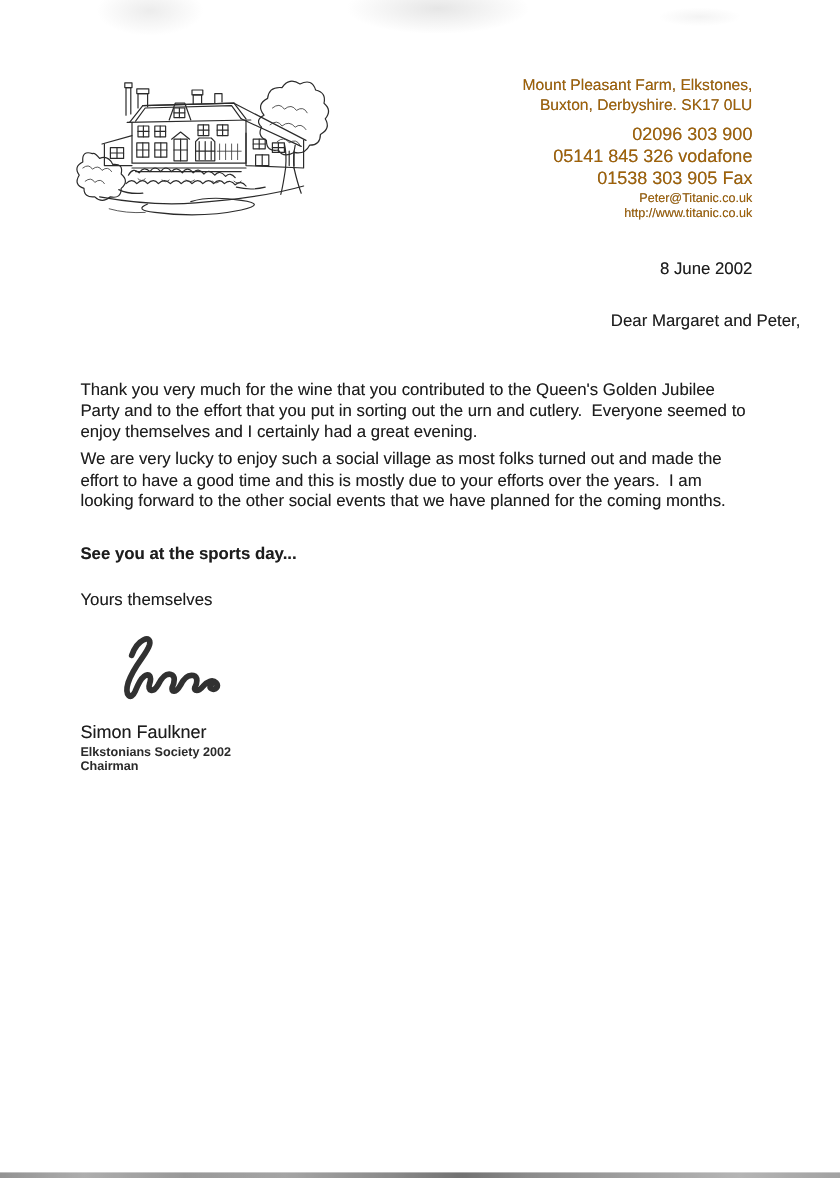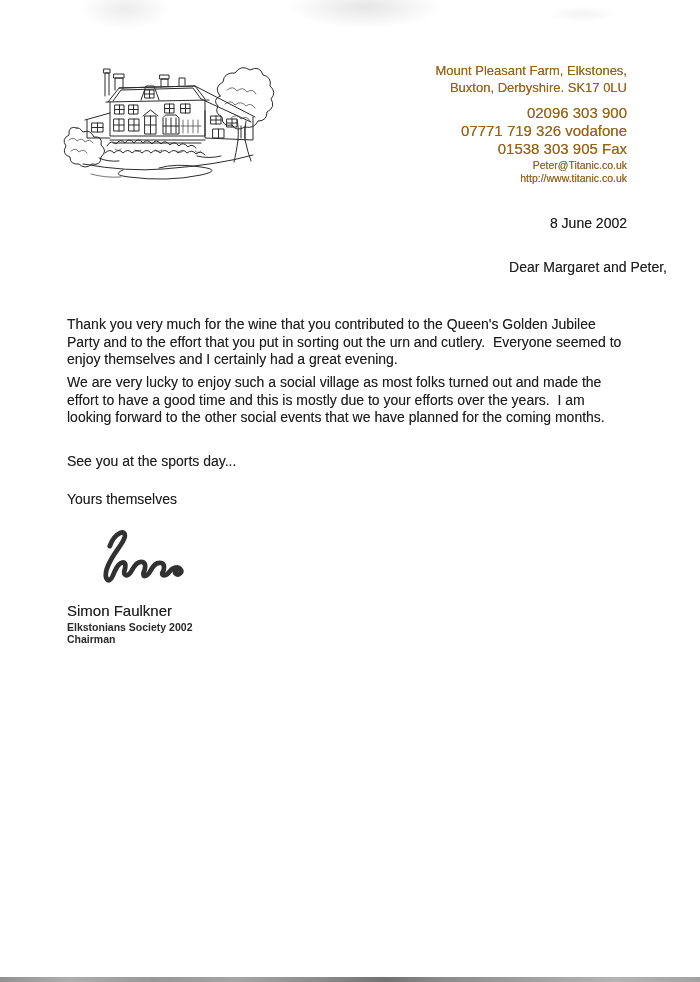--- a/index.html
+++ b/index.html
@@ -40,21 +40,21 @@
     font-size:14px;text-shadow:0 0 .4px rgba(0,0,0,.45);margin-top:25px;
   }
 
   
   .bodytext{position:absolute;left:67px;width:600px;font-size:14px;line-height:17.5px;
     text-shadow:0 0 .4px rgba(0,0,0,.4);}
   .para{white-space:pre-wrap;}
   .salutation{top:259px;text-align:right;}
   .p1{top:316px;}
   .p2{top:374px;}
-  .sports{top:453px;}
+  .sports{top:453px;font-weight:bold;}
   .closing{top:491px;}
 
   .sig{position:absolute;left:82px;top:526px;width:114px;height:72px;}
   .sender-name{position:absolute;left:67px;top:602px;font-size:15px;
     text-shadow:0 0 .4px rgba(0,0,0,.45);}
   .sender-org{position:absolute;left:67px;top:621px;font-size:10.5px;font-weight:bold;color:#2a2a2a;}
   .sender-title{position:absolute;left:67px;top:633px;font-size:10.5px;font-weight:bold;color:#2a2a2a;}
 
   svg{display:block;}
   .ink{stroke:#2b2b2b;fill:none;stroke-width:1;stroke-linecap:round;stroke-linejoin:round;}
@@ -166,21 +166,21 @@
         <path class="ink-thin" d="M36,118 q14,4 30,3"></path>
       </g>
     </svg>
   </div>
 
   <div class="addr">
     <div>Mount Pleasant Farm, Elkstones,</div>
     <div>Buxton, Derbyshire. SK17 0LU</div>
     <div class="tel">
       <div>02096 303 900</div>
-      <div>07771 719 326 vodafone</div>
+      <div>05141 845 326 vodafone</div>
       <div>01538 303 905 Fax</div>
     </div>
     <div class="net">
       <div>Peter@Titanic.co.uk</div>
       <div>http://www.titanic.co.uk</div>
     </div>
   </div>
 
   <div class="date">8 June 2002</div>
 

